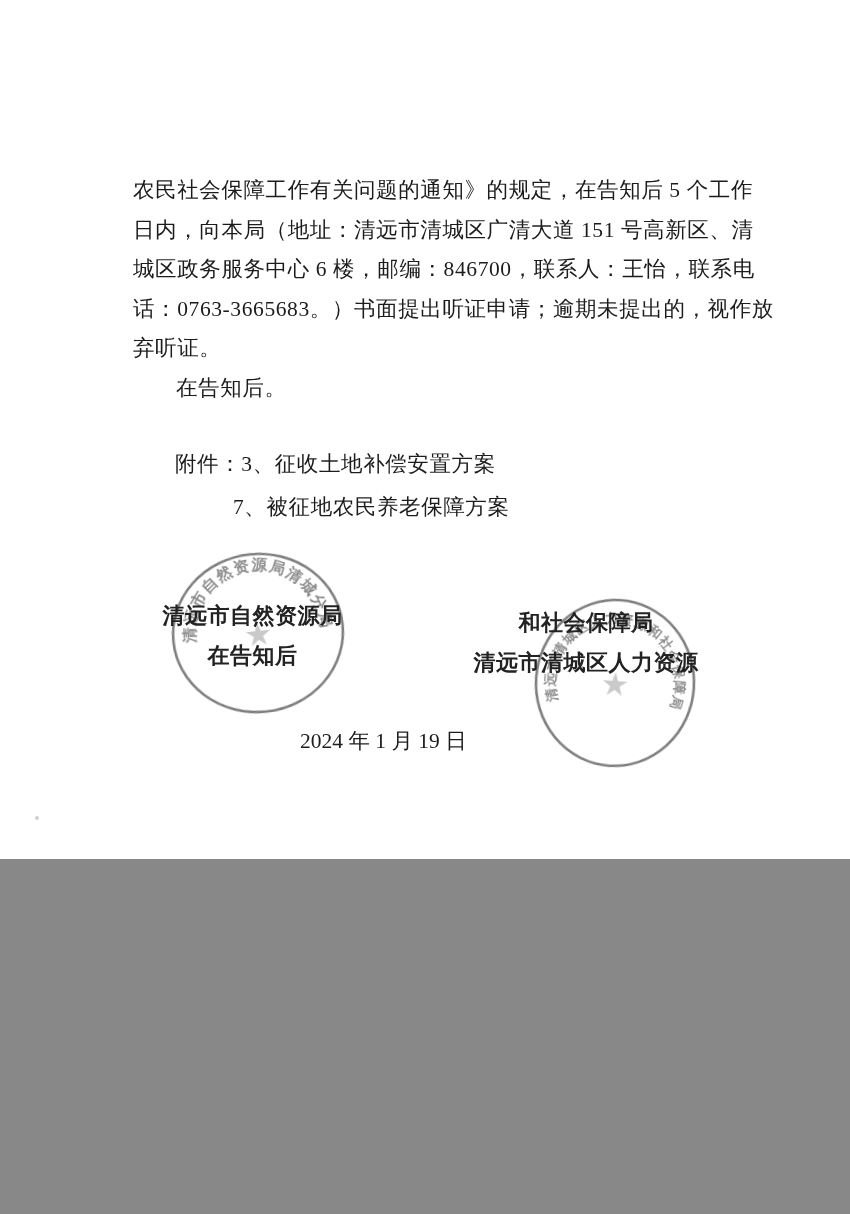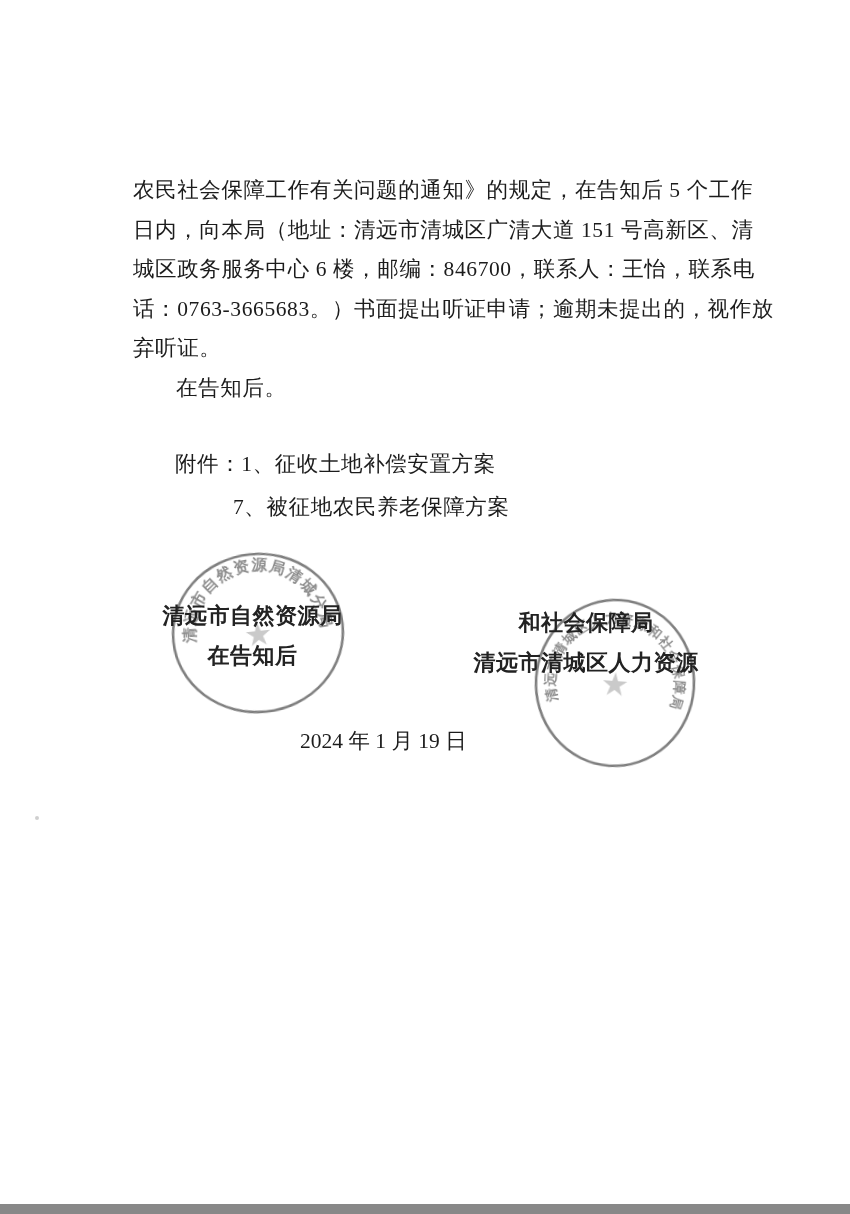--- a/index.html
+++ b/index.html
@@ -1,19 +1,19 @@
 <!DOCTYPE html>
 <html><head>
 <meta charset="utf-8">
 <style>
   html, body { margin: 0; padding: 0; background: #888; }
   .page {
     position: relative;
     width: 850px;
-    height: 1204px;
+    height: 859px;
     margin: 0 auto;
     background: #ffffff;
     overflow: hidden;
     font-family: "Liberation Serif", "DejaVu Serif", serif;
     color: #1c1c1c;
   }
   
   .body-text {
     position: absolute;
     left: 133px;
@@ -95,21 +95,21 @@
   <div class="body-text">
     <div>农民社会保障工作有关问题的通知》的规定，在告知后 5 个工作</div>
     <div>日内，向本局（地址：清远市清城区广清大道 151 号高新区、清</div>
     <div>城区政务服务中心 6 楼，邮编：846700，联系人：王怡，联系电</div>
     <div>话：0763-3665683。）书面提出听证申请；逾期未提出的，视作放</div>
     <div>弃听证。</div>
     <div class="indent">在告知后。</div>
   </div>
 
   <div class="attachments">
-    <div class="att-1">附件：1、征收土地补偿安置方案</div>
+    <div class="att-1">附件：3、征收土地补偿安置方案</div>
     <div class="att-2">7、被征地农民养老保障方案</div>
   </div>
 
   <svg class="seal left" width="190" height="176" viewBox="0 0 190 176">
     <ellipse cx="95" cy="88" rx="85" ry="79" fill="none" stroke="#4a4a4a" stroke-width="2.6" opacity="0.8"></ellipse>
     <path id="sealArcL" d="M 32.95 98.94 A 63 63 0 1 1 157.05 98.94" fill="none"></path>
     <text font-size="15.5" fill="#4a4a4a" opacity="0.72" letter-spacing="1.5">
       <textPath href="#sealArcL" startOffset="50%" text-anchor="middle">清远市自然资源局清城分局</textPath>
     </text>
     <text x="95" y="99" text-anchor="middle" font-size="28" fill="#555" opacity="0.35">★</text>

